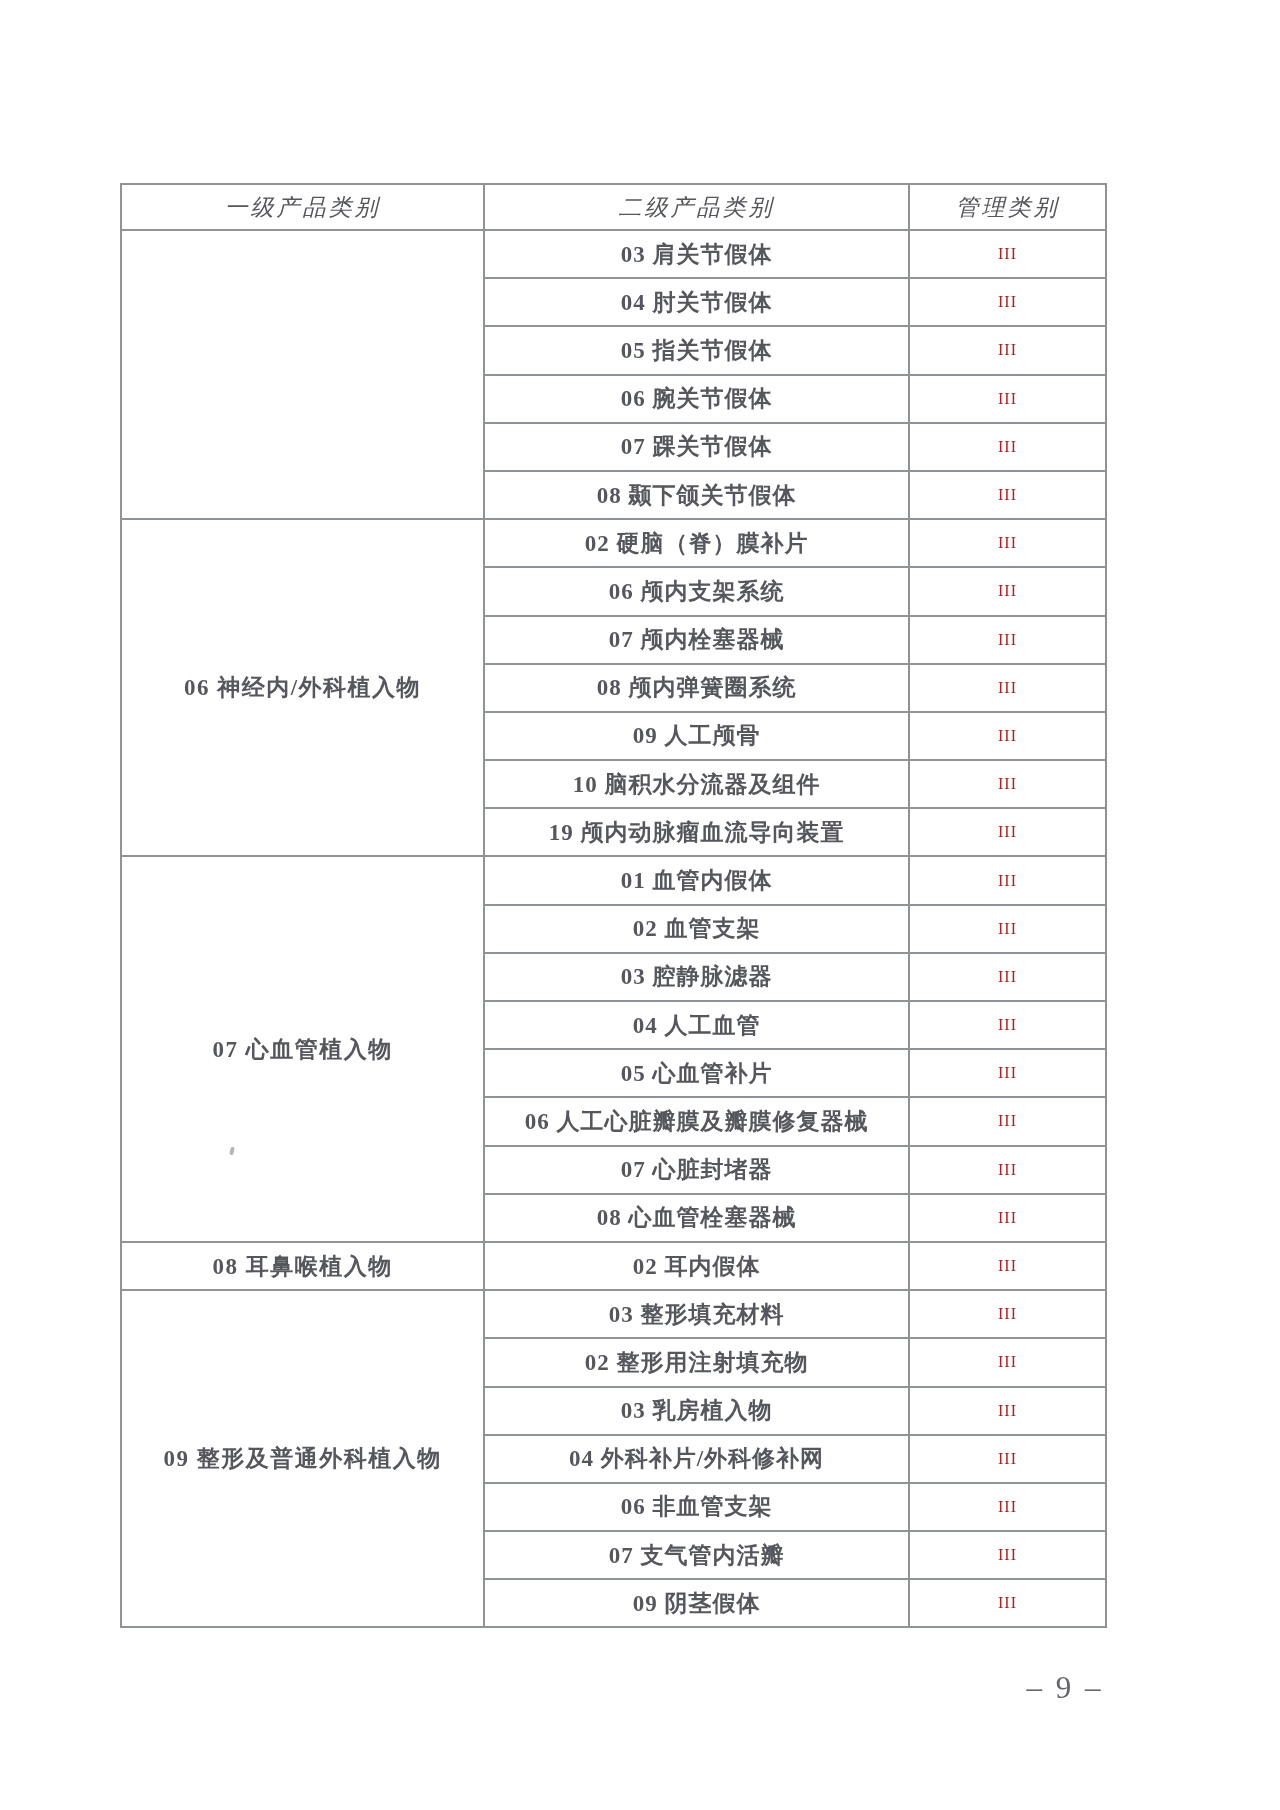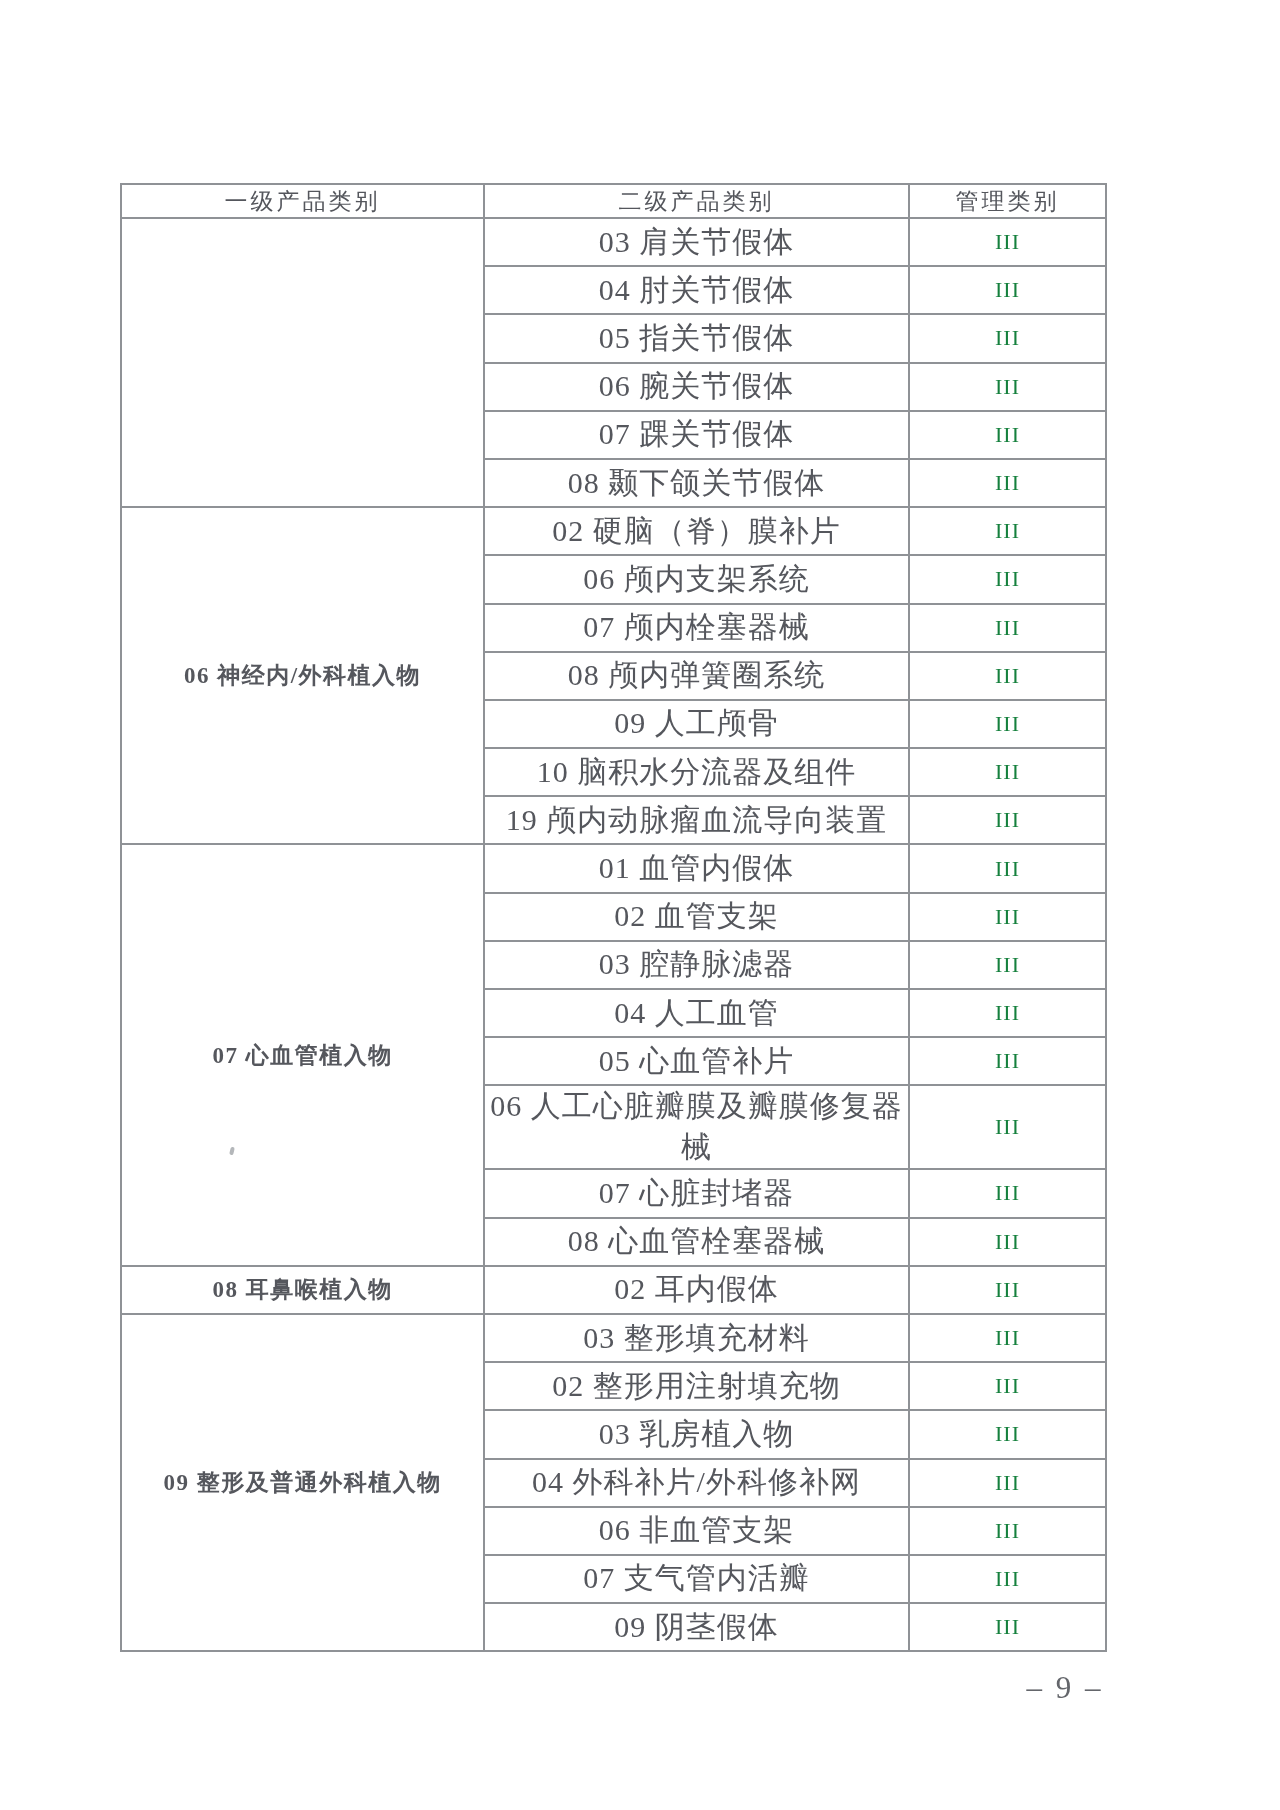--- a/index.html
+++ b/index.html
@@ -24,40 +24,41 @@
   col.c3 { width: 197px; }
   .cls-table th,
   .cls-table td {
     border: 2px solid #8f9296;
     text-align: center;
     vertical-align: middle;
     font-weight: normal;
     color: #55575d;
     background: #ffffff;
   }
-  .cls-table thead tr { height: 34px; }
+  .cls-table thead tr { height: 46px; font-style: italic; }
   .cls-table tbody tr { height: 48.2px; }
   .cls-table th {
     font-size: 23px;
     letter-spacing: 3px;
     color: #54565c;
   }
   td.cat {
     font-size: 23px;
     letter-spacing: 1.5px;
     font-weight: bold;
   }
   td.item {
-    font-size: 30px;
+    font-size: 23px;
     letter-spacing: 1px;
+    font-weight: bold;
   }
   td.cls {
-    font-size: 22px;
+    font-size: 16px;
     letter-spacing: 1px;
-    color: #15803d;
+    color: #b91c1c;
   }
   .page-number {
     position: absolute;
     left: 1003px;
     top: 1670px;
     width: 124px;
     text-align: center;
     font-size: 31px;
     letter-spacing: 3px;
     color: #64666b;

